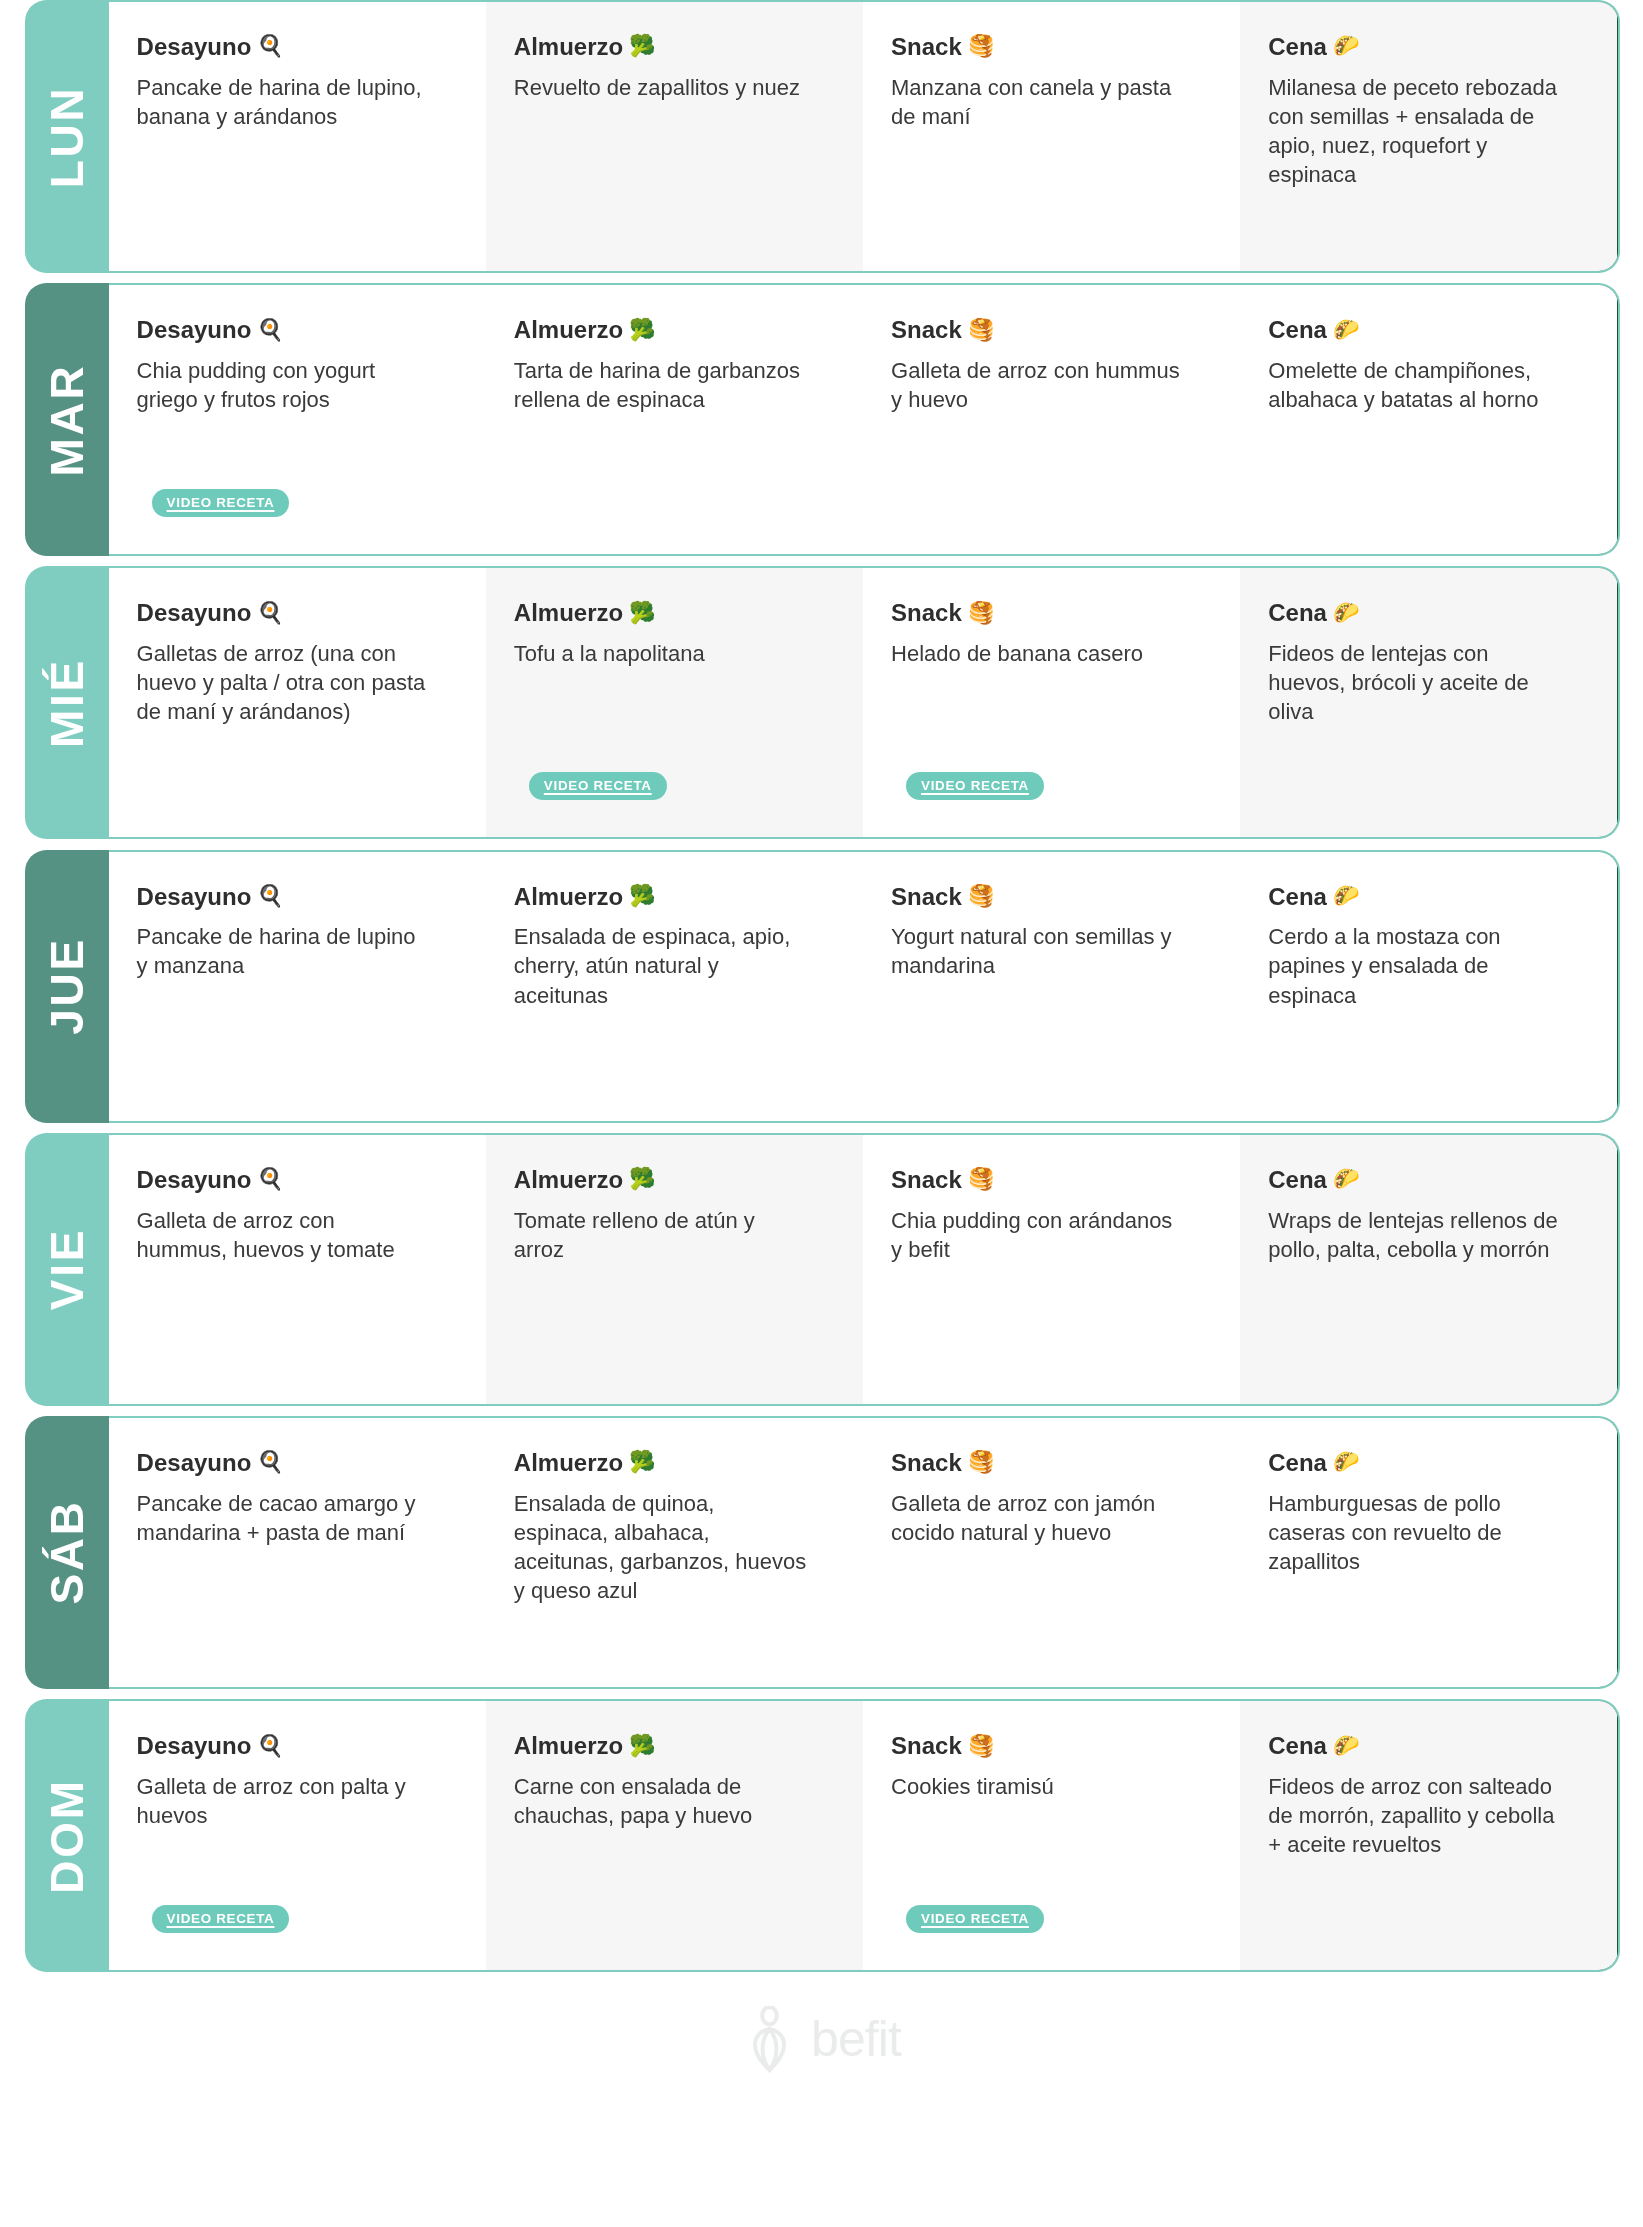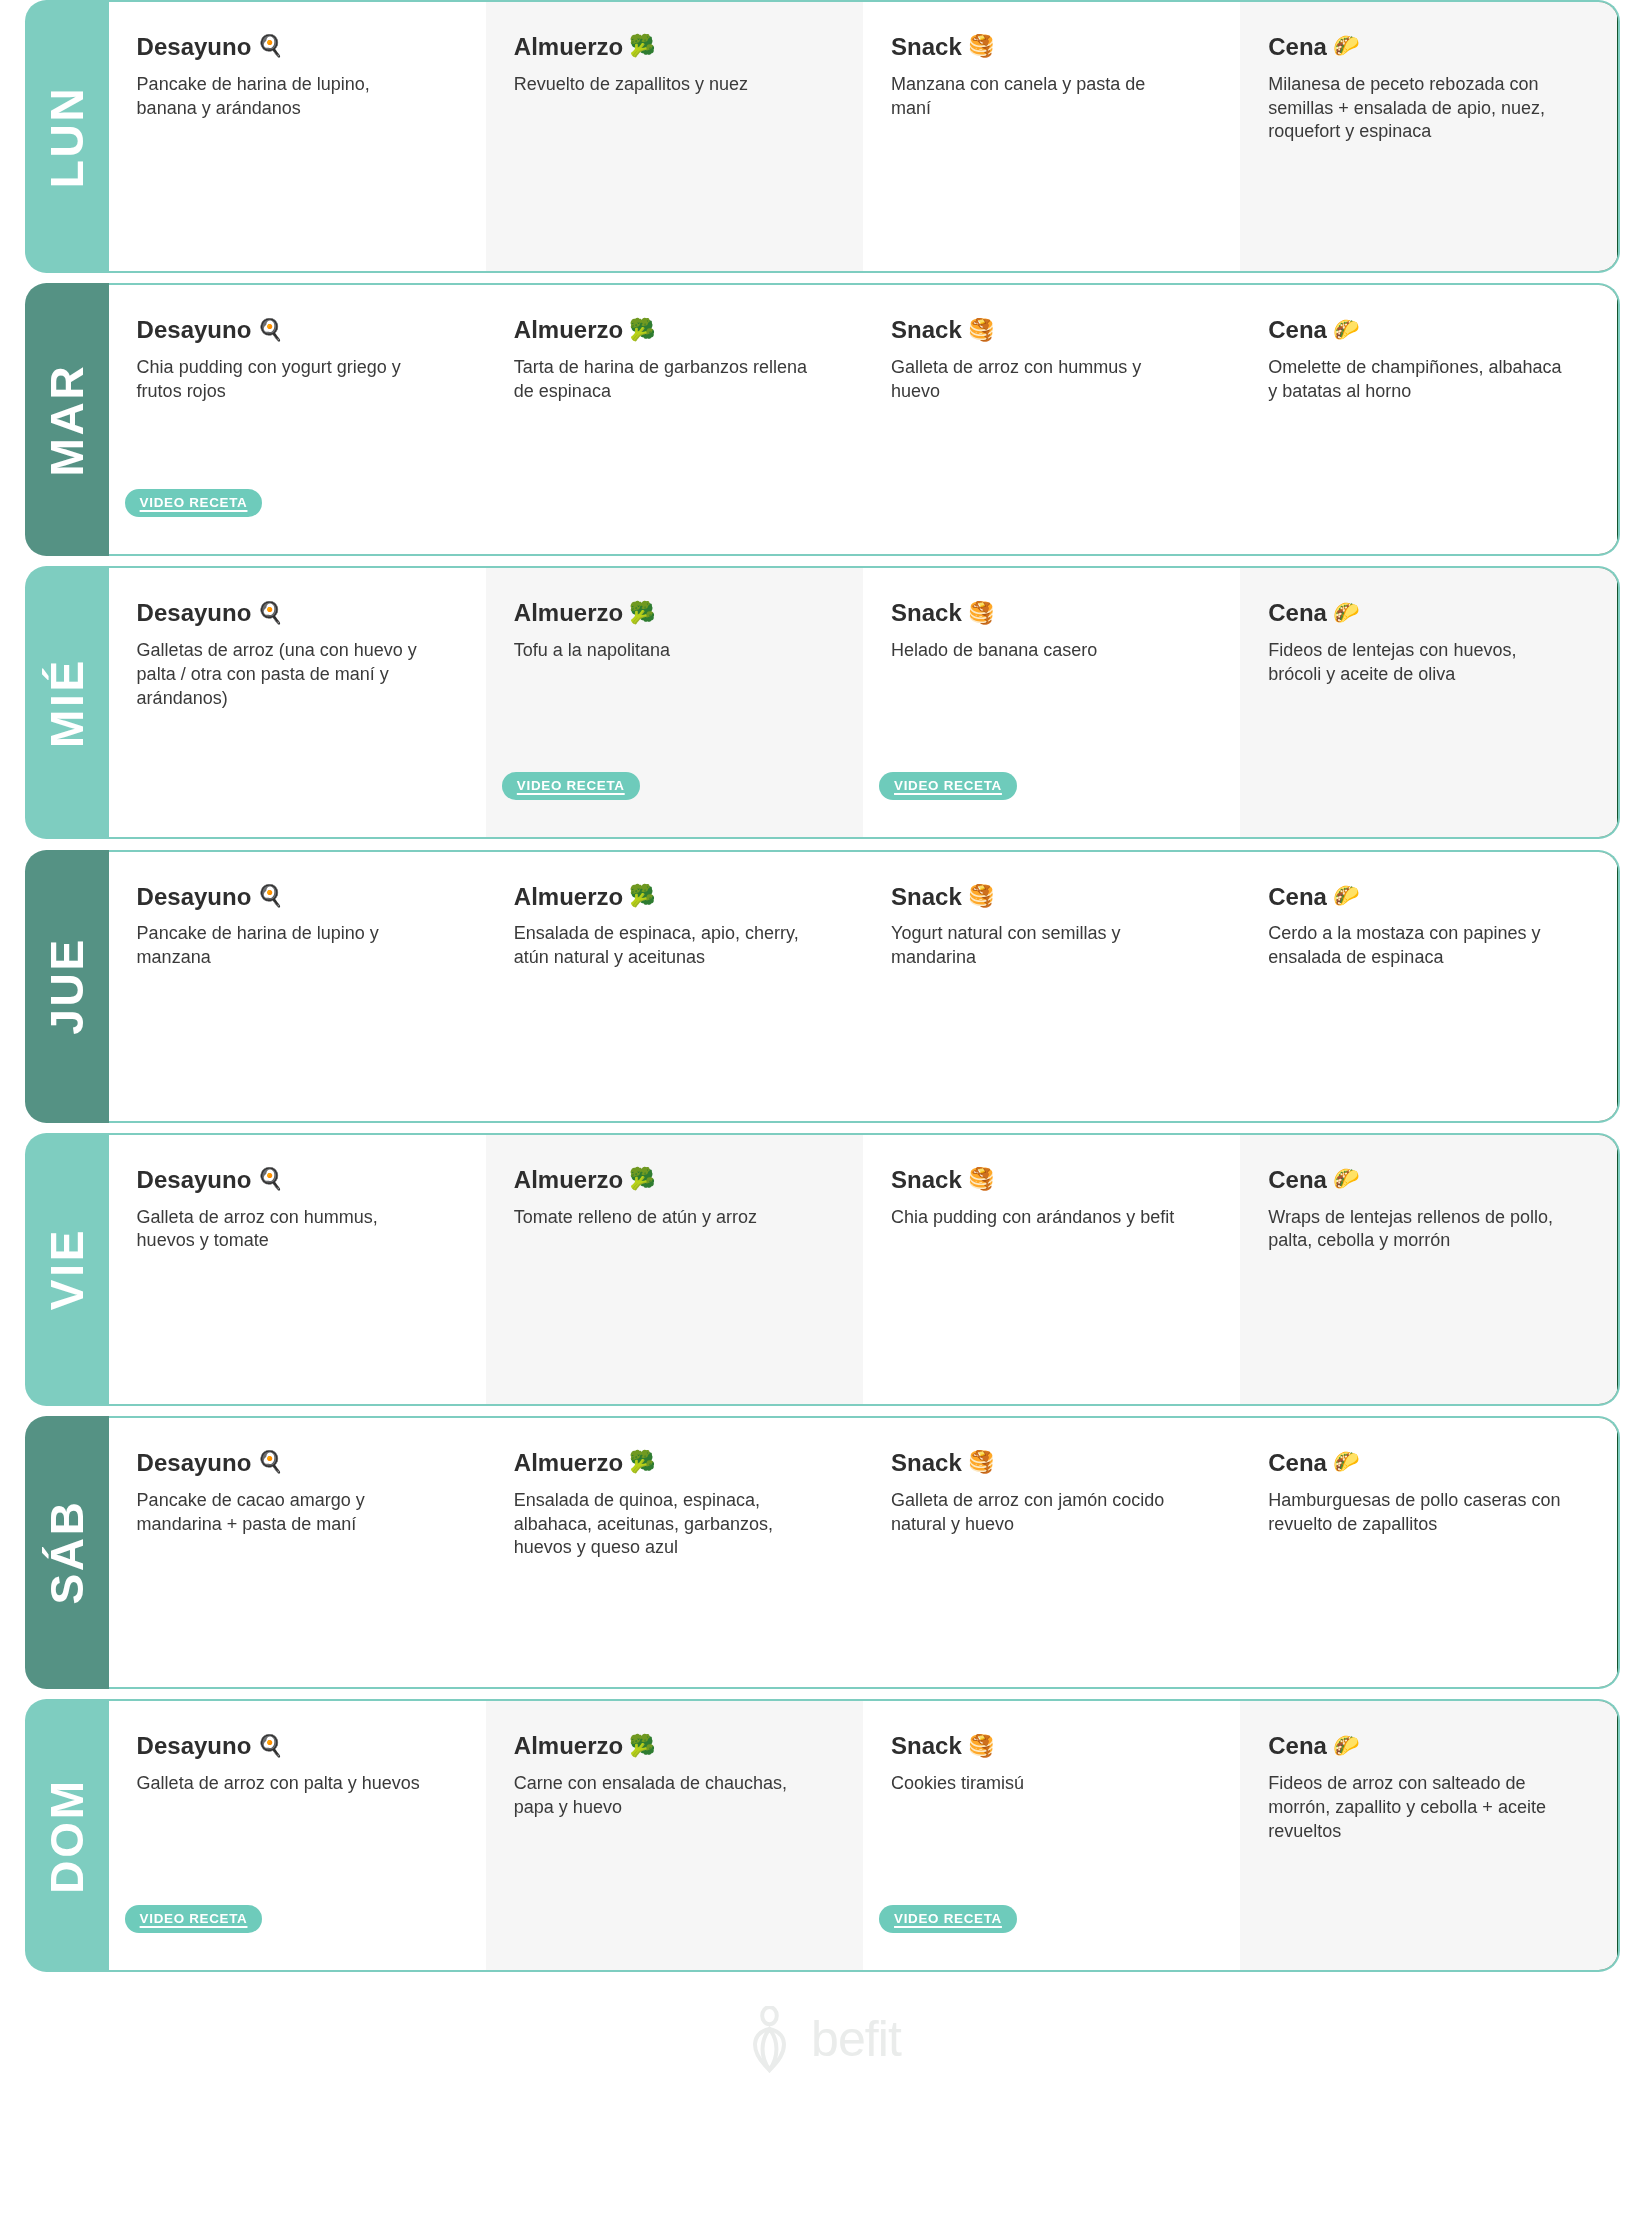--- a/index.html
+++ b/index.html
@@ -120,29 +120,29 @@
     display: flex;
     align-items: center;
     gap: 6.2px;
   }
   .meal-emoji {
     font-size: 21.4px;
     line-height: 1;
     display: inline-block;
   }
   .meal-desc {
-    font-size: 18px;
+    font-size: 22px;
     line-height: 1.32;
     color: #3a3a3a;
     margin: 0;
     max-width: 294px;
   }
   .video-btn {
     position: absolute;
-    left: 16px;
+    left: 43px;
     bottom: 37px;
     background: #6ecbbb;
     border-radius: 18px;
     padding: 6.2px 15px 7.1px 15px;
     display: inline-block;
   }
   .video-btn span {
     color: #ffffff;
     font-size: 13.4px;
     font-weight: 700;

